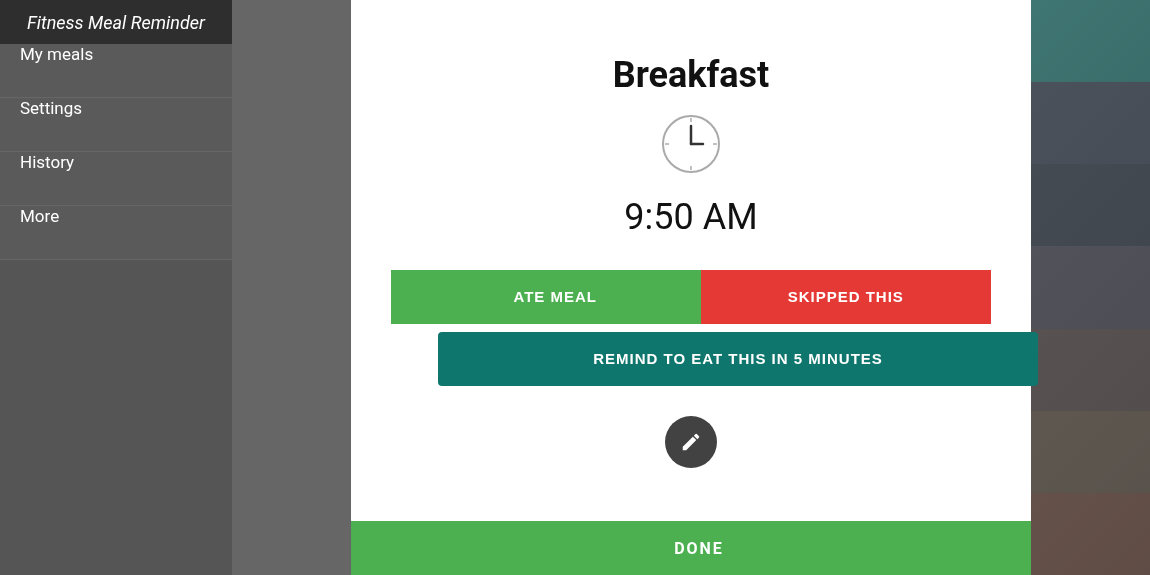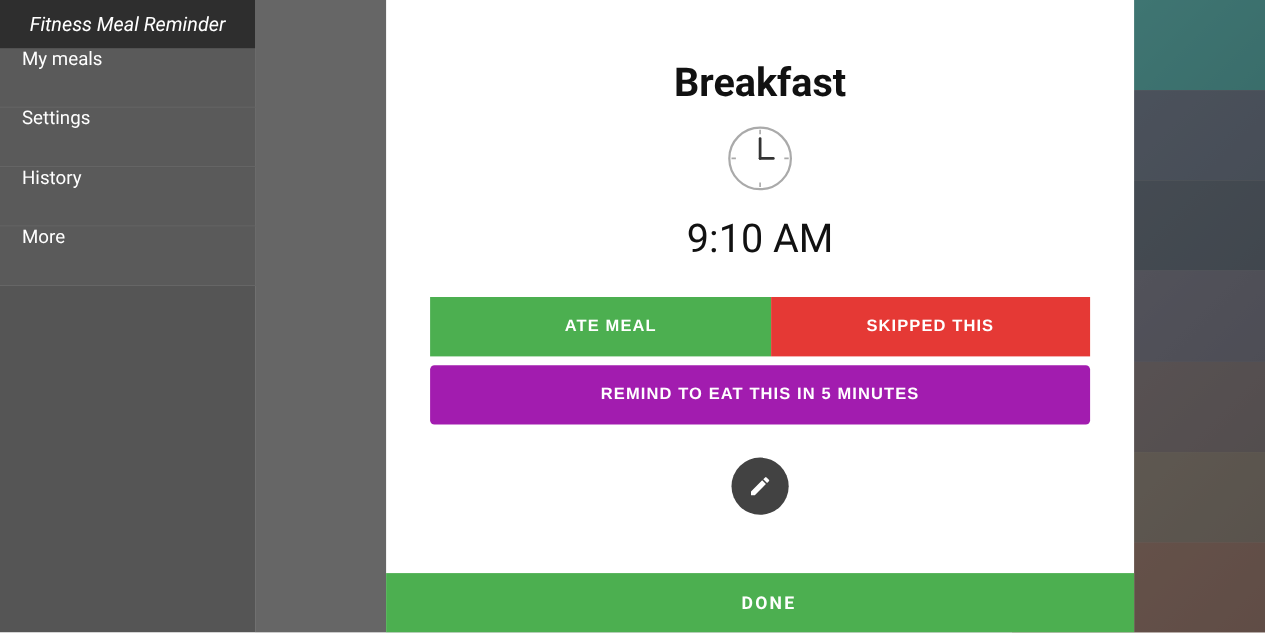--- a/index.html
+++ b/index.html
@@ -175,29 +175,30 @@
       font-size: 15px;
       font-weight: 700;
       letter-spacing: 1px;
       border: none;
       cursor: pointer;
     }
 
     .btn-remind {
       width: 100%;
       height: 54px;
-      background: #a21caf;
+      background: #0f766e;
       color: white;
       font-size: 15px;
       font-weight: 700;
       letter-spacing: 1px;
       border: none;
       cursor: pointer;
       margin-top: 8px;
       border-radius: 4px;
+      margin-left: 47px;
     }
 
     .edit-btn {
       width: 52px;
       height: 52px;
       border-radius: 50%;
       background: #424242;
       border: none;
       cursor: pointer;
       display: flex;
@@ -277,21 +278,21 @@
           <line x1="32" y1="14" x2="32" y2="32" stroke="#333" stroke-width="2.5" stroke-linecap="round"></line>
           <line x1="32" y1="32" x2="44" y2="32" stroke="#333" stroke-width="2.5" stroke-linecap="round"></line>
 
           <line x1="32" y1="6" x2="32" y2="10" stroke="#aaa" stroke-width="1.5"></line>
           <line x1="32" y1="54" x2="32" y2="58" stroke="#aaa" stroke-width="1.5"></line>
           <line x1="6" y1="32" x2="10" y2="32" stroke="#aaa" stroke-width="1.5"></line>
           <line x1="54" y1="32" x2="58" y2="32" stroke="#aaa" stroke-width="1.5"></line>
         </svg>
       </div>
 
-      <div class="modal-time">9:10 AM</div>
+      <div class="modal-time">9:50 AM</div>
 
       <div class="modal-actions">
         <div class="action-row">
           <button class="btn-ate">ATE MEAL</button>
           <button class="btn-skipped">SKIPPED THIS</button>
         </div>
         <button class="btn-remind">REMIND TO EAT THIS IN 5 MINUTES</button>
       </div>
 
       <button class="edit-btn">

